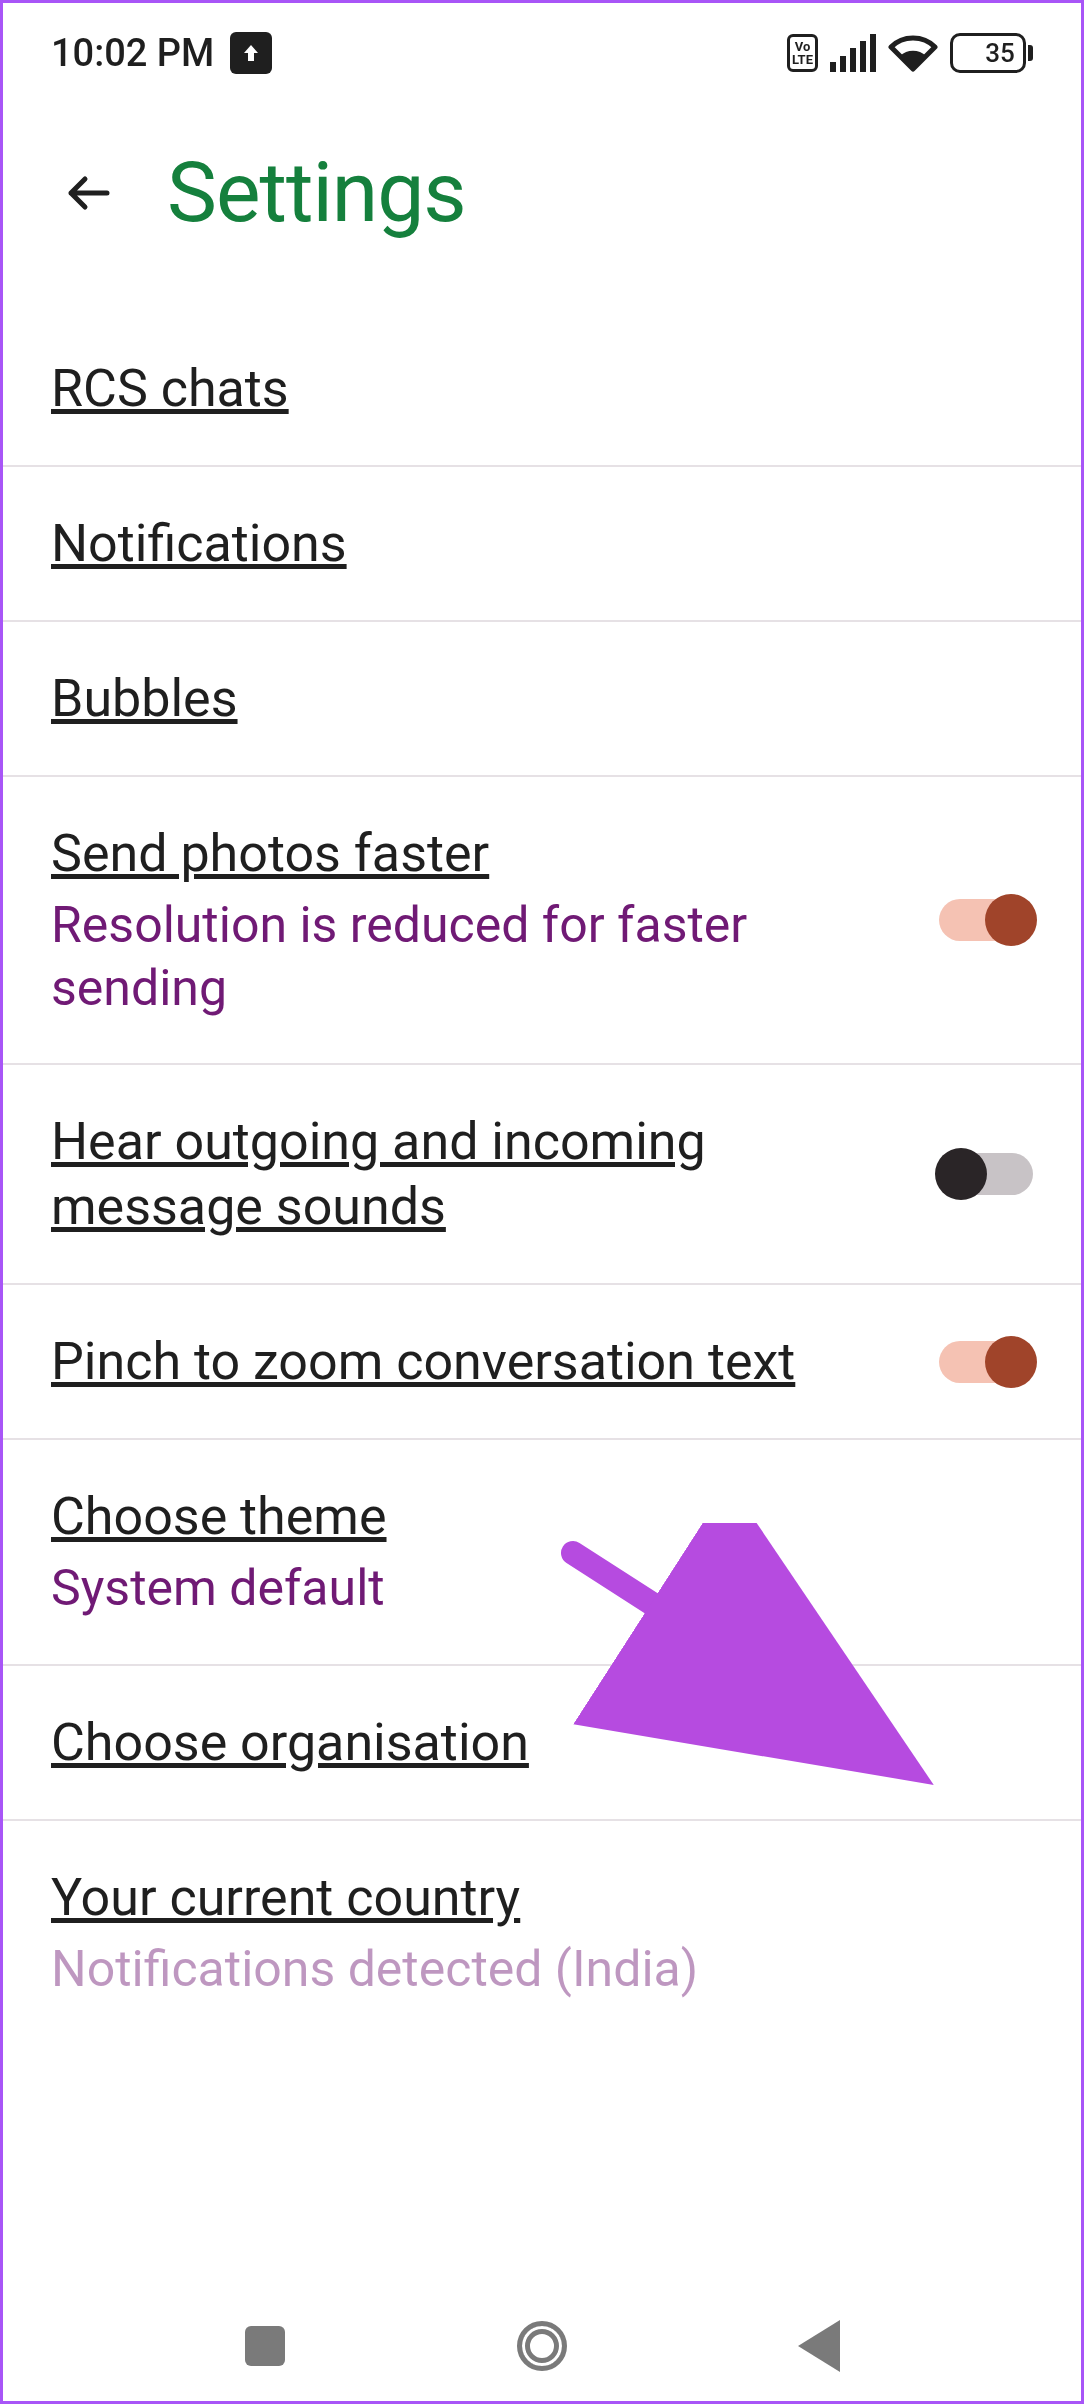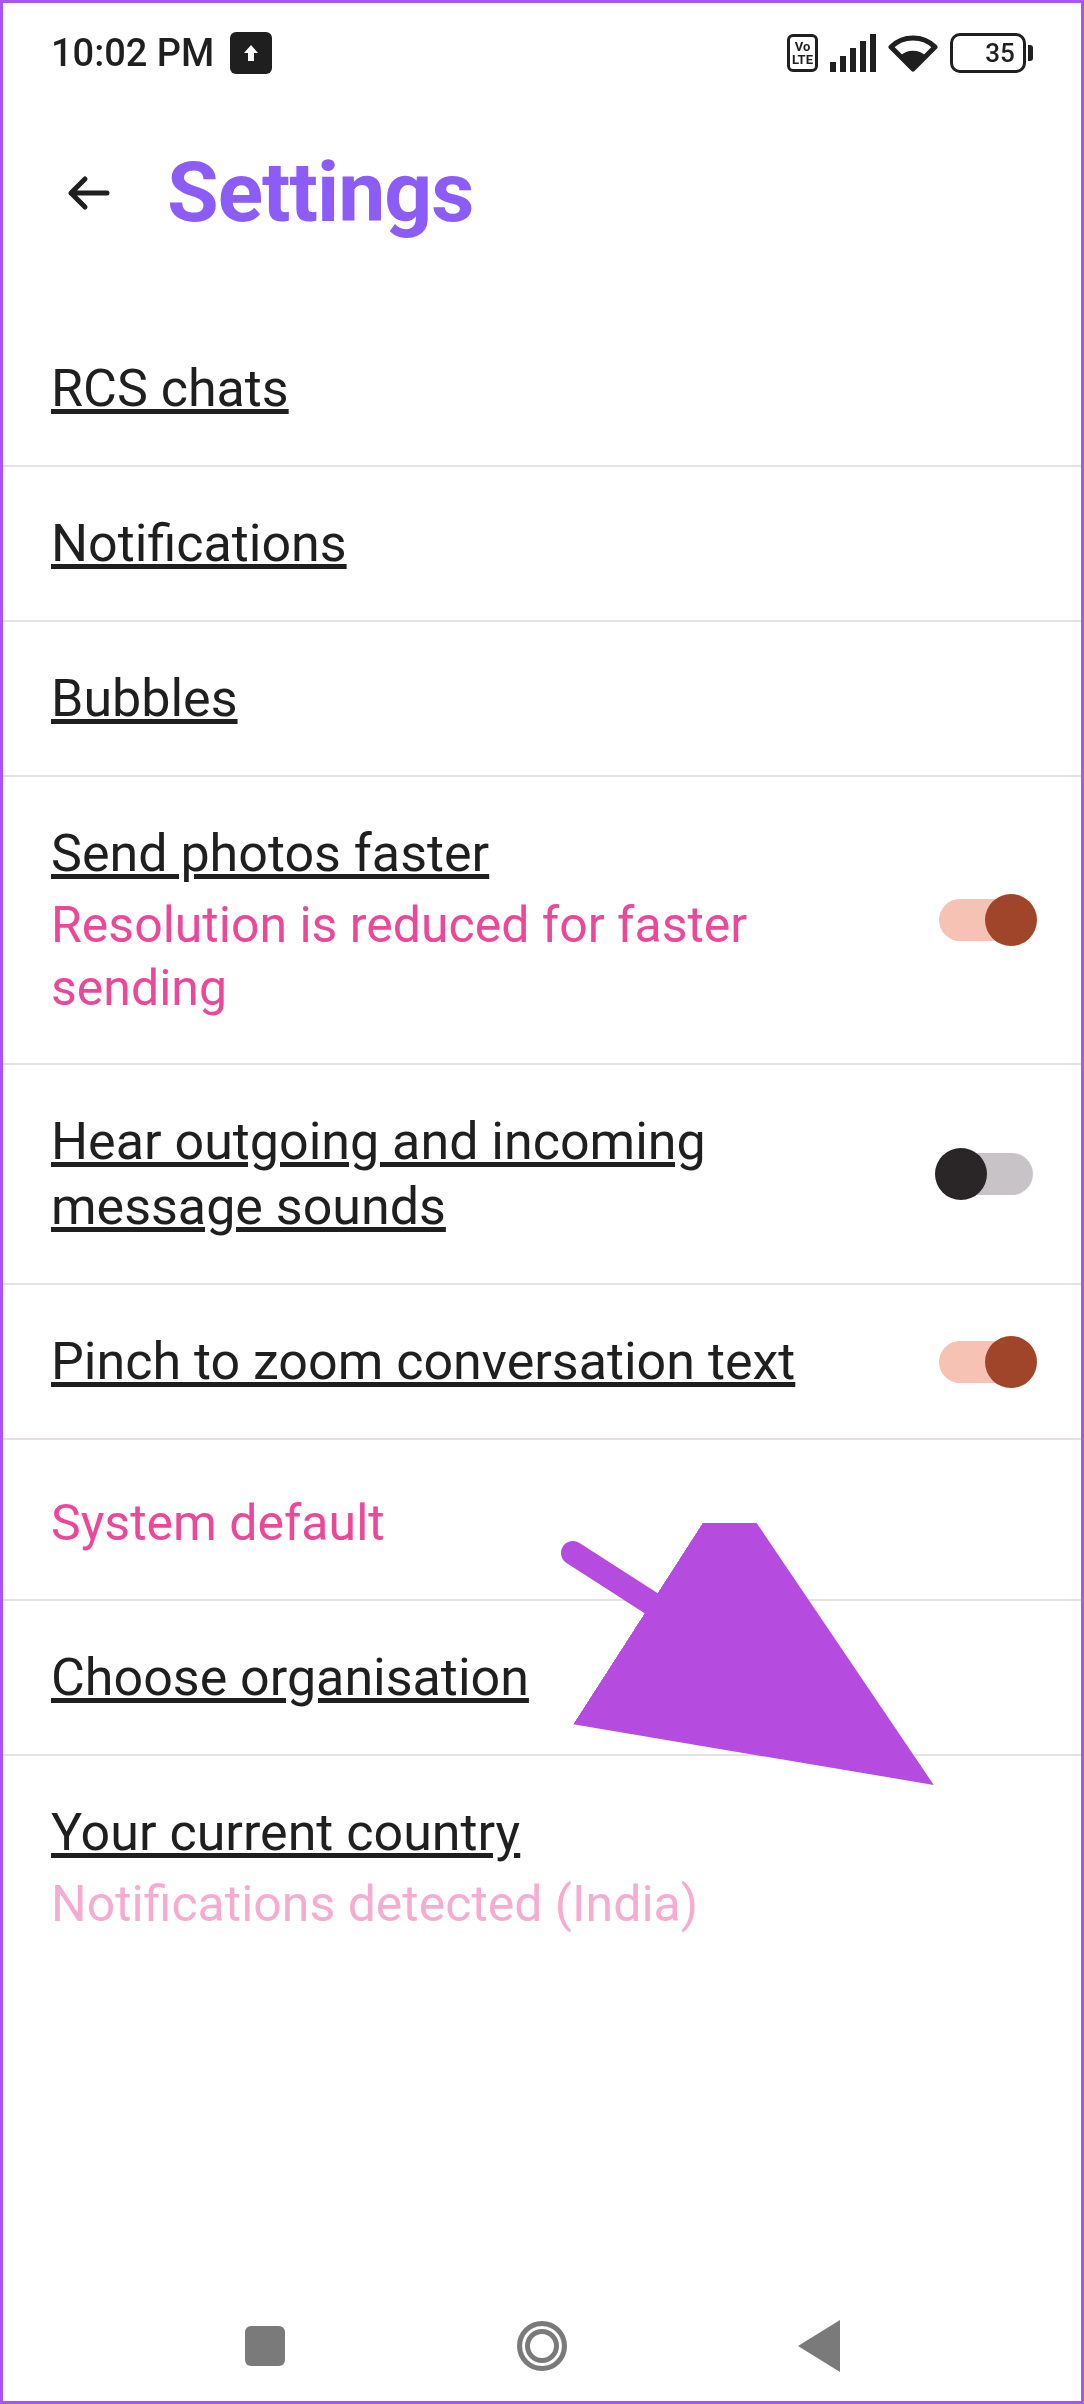--- a/index.html
+++ b/index.html
@@ -59,22 +59,22 @@
   
   .header {
     display: flex;
     align-items: center;
     padding: 48px 40px 70px 56px;
     gap: 48px;
   }
   .back-btn { width: 60px; height: 60px; display: flex; align-items: center; justify-content: center; }
   .header-title {
     font-size: 84px;
-    font-weight: 700;
-    color: #8b5cf6;
+    font-weight: 400;
+    color: #15803d;
     letter-spacing: -1px;
   }
 
   
   .settings-item {
     display: flex;
     align-items: center;
     justify-content: space-between;
     padding: 44px 48px 44px 48px;
     border-bottom: 2px solid #e6e1e5;
@@ -84,21 +84,21 @@
   .item-title {
     font-size: 52px;
     font-weight: 400;
     color: #1f1f1f;
     line-height: 1.25;
     text-decoration: underline;
   }
   .item-desc {
     font-size: 50px;
     font-weight: 400;
-    color: #ec4899;
+    color: #701a75;
     line-height: 1.25;
     margin-top: 8px;
   }
 
   
   .switch {
     width: 94px; height: 42px;
     border-radius: 22px;
     position: relative;
     flex-shrink: 0;
@@ -256,20 +256,21 @@
       <div class="item-title">Pinch to zoom conversation text</div>
     </div>
     <div class="switch on">
       <div class="switch-track"></div>
         <div class="switch-thumb"></div>
     </div>
   </div>
 
   <div class="settings-item">
     <div class="item-text">
+      <div class="item-title">Choose theme</div>
       <div class="item-desc">System default</div>
     </div>
   </div>
 
   <div class="settings-item">
     <div class="item-text">
       <div class="item-title">Choose organisation</div>
     </div>
   </div>
 

